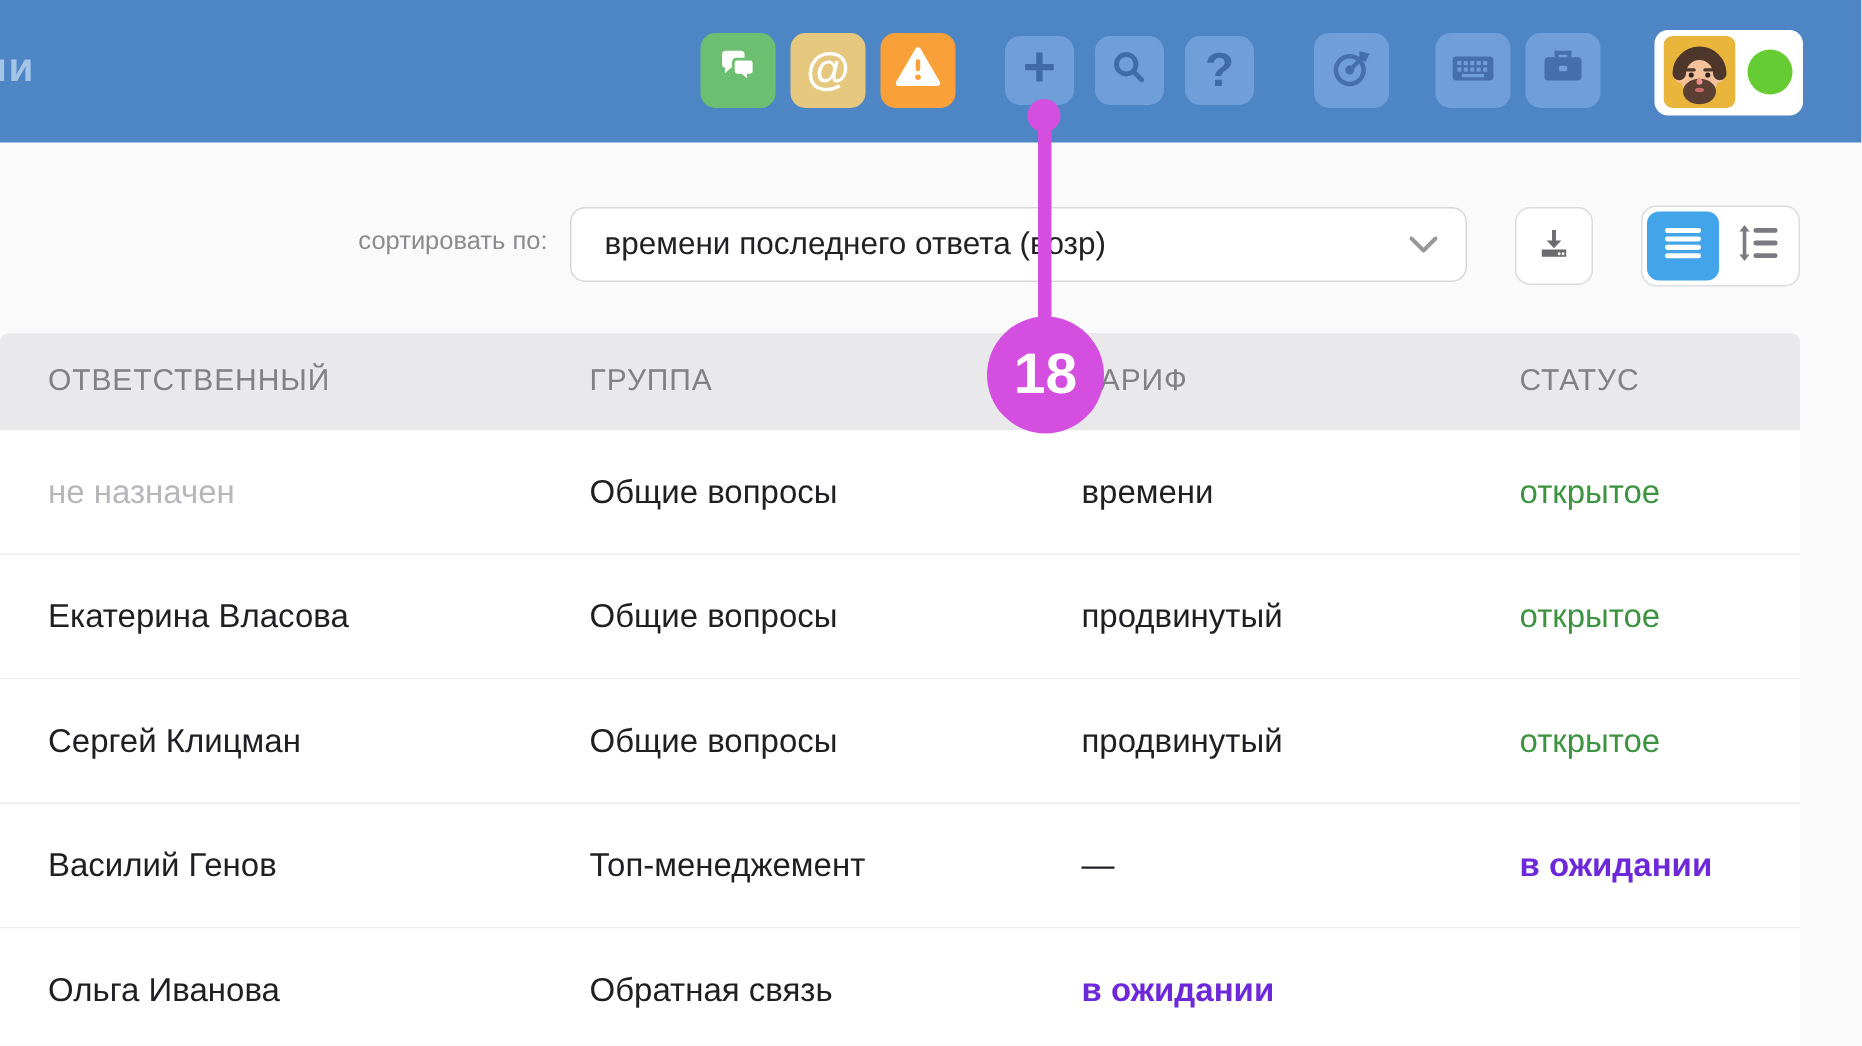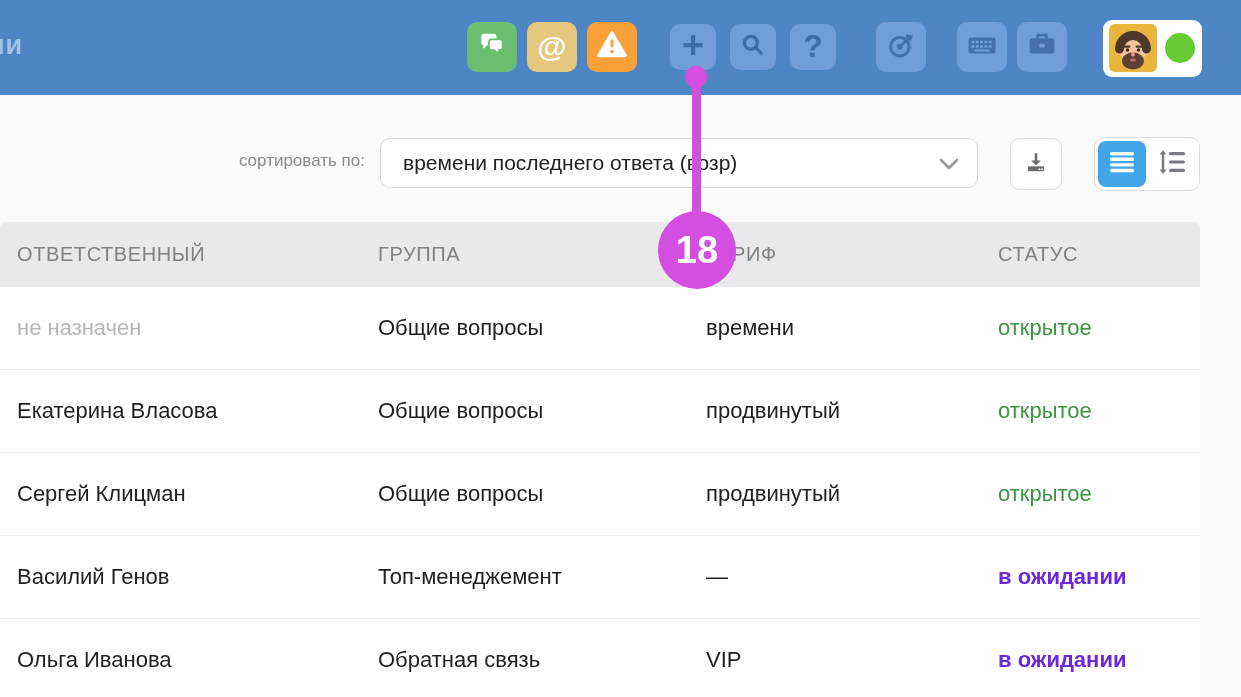--- a/index.html
+++ b/index.html
@@ -43,21 +43,21 @@
     background:#ffffff;border:1px solid #dcdcdf;border-radius:10px;display:flex;align-items:center;padding:3px;gap:2px;}
   .seg{width:48px;height:46px;border-radius:8px;display:flex;align-items:center;justify-content:center;cursor:pointer;}
   .seg.active{background:#42a5e9;}
   
   .table{position:absolute;left:0;top:222px;width:1200px;}
   .thead{height:65px;background:#e9e9eb;border-radius:6px 6px 0 0;display:grid;
     grid-template-columns:361px 328px 292px 1fr;align-items:center;
     color:#808085;font-size:20px;letter-spacing:0.6px;}
   .trow{height:82px;background:#ffffff;display:grid;grid-template-columns:361px 328px 292px 1fr;
     align-items:center;font-size:22px;color:#1e1e23;border-bottom:1px solid #ededf0;cursor:pointer;}
-  .cell{padding-left:17px;white-space:nowrap;}
+  .cell{padding-left:32px;white-space:nowrap;}
   .cell[data-muted="true"]{color:#b6b6bc;}
   .status[data-status="open"]{color:#3c9440;}
   .status[data-status="pending"]{color:#6d28d9;font-weight:bold;}
   
   .ann-line{position:absolute;left:692px;top:76px;width:9px;height:142px;background:#d44fe0;z-index:40;}
   .ann-dot{position:absolute;left:685px;top:66px;width:22px;height:22px;border-radius:50%;background:#d44fe0;z-index:41;}
   .ann-circle{position:absolute;left:658px;top:211px;width:78px;height:78px;border-radius:50%;background:#d44fe0;
     z-index:41;display:flex;align-items:center;justify-content:center;color:#ffffff;font-size:38px;font-weight:bold;}
 </style>
 </head>
@@ -246,21 +246,20 @@
   <div class="trow">
     <div class="cell">Василий Генов</div>
     <div class="cell">Топ-менеджемент</div>
     <div class="cell">—</div>
     <div class="cell status" data-status="pending">в ожидании</div>
   </div>
 
   <div class="trow">
     <div class="cell">Ольга Иванова</div>
     <div class="cell">Обратная связь</div>
-    <div class="cell">VIP</div>
     <div class="cell status" data-status="pending">в ожидании</div>
   </div>
 </div>
 
 <div class="ann-line"></div>
 <div class="ann-dot"></div>
 <div class="ann-circle">
   <span>18</span>
 </div>
 

